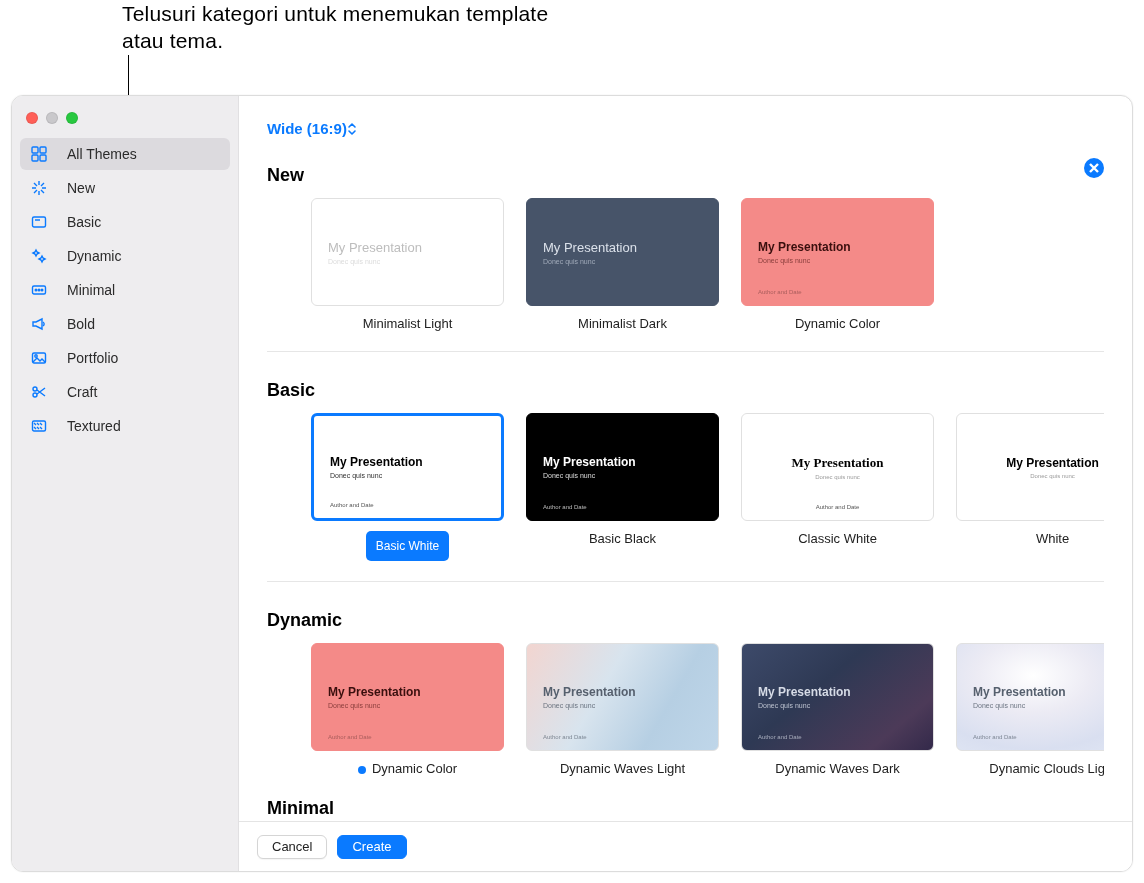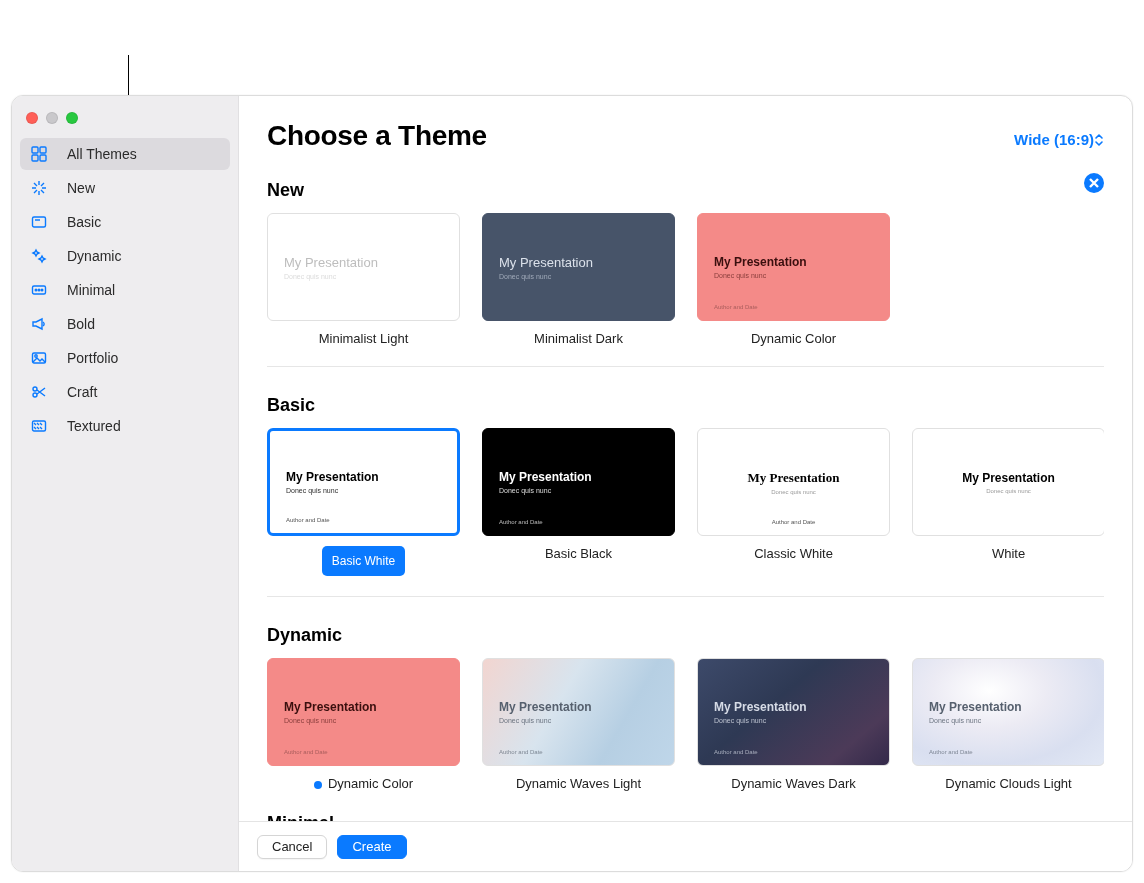--- a/index.html
+++ b/index.html
@@ -49,21 +49,21 @@
 
   .section-title { font-size:18px; font-weight:700; margin:28px 0 12px 0; }
   .section-head { display:flex; align-items:center; justify-content:space-between; }
   .close-badge {
     width:20px; height:20px; border-radius:50%; background:#0a7aff;
     display:flex; align-items:center; justify-content:center;
     cursor:default;
   }
   .close-badge svg { width:10px; height:10px; stroke:#fff; stroke-width:2.4; }
 
-  .row { display:flex; gap:22px; }
+  .row { display:flex; gap:22px;margin-left:44px; }
   .row.scrollable { overflow:hidden; }
   .tile { width:193px; flex:none; }
   .thumb {
     width:193px; height:108px; border-radius:6px; border:1px solid #e0e0e0;
     background:#fff; position:relative; overflow:hidden;
     display:flex; flex-direction:column; justify-content:center;
     padding:0 16px;
     cursor:default;
   }
   .thumb.selected { border:3px solid #0a7aff; }
@@ -133,20 +133,21 @@
   .btn.secondary { background:#fff; border:1px solid #d5d5d5; color:#222;
     box-shadow: 0 1px 1px rgba(0,0,0,.04); }
   .btn.primary { background:#0a7aff; color:#fff; border:1px solid #0a7aff; }
 
   .section-block { }
 </style>
 </head>
 <body>
 
 <div class="canvas">
+  <div class="callout">Telusuri kategori untuk menemukan template atau tema.</div>
   <div class="callout-line"></div>
 
   <div class="window">
 
     <aside class="sidebar">
       <div class="traffic">
         <div class="dot red"></div>
         <div class="dot yel"></div>
         <div class="dot grn"></div>
       </div>
@@ -235,21 +236,20 @@
               </svg>
           </span>
           <span>Textured</span>
         </li>
       </ul>
     </aside>
 
     <div class="main">
       <div class="content">
         <div class="header-row">
-          <div class="title">Choose a Theme</div>
           <div class="aspect">
             <span>Wide (16:9)</span>
             <svg viewBox="0 0 10 16">
               <path d="M2 6l3-3 3 3M2 10l3 3 3-3" fill="none" stroke="#0a7aff" stroke-width="1.6" stroke-linecap="round" stroke-linejoin="round"></path>
             </svg>
           </div>
         </div>
 
         <div class="section-block">
           <div class="section-head">

